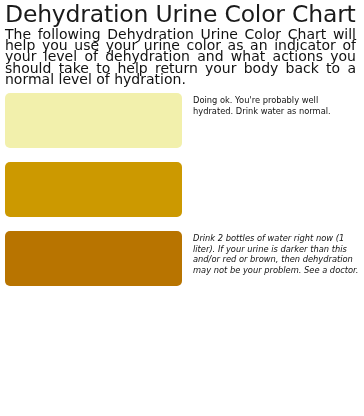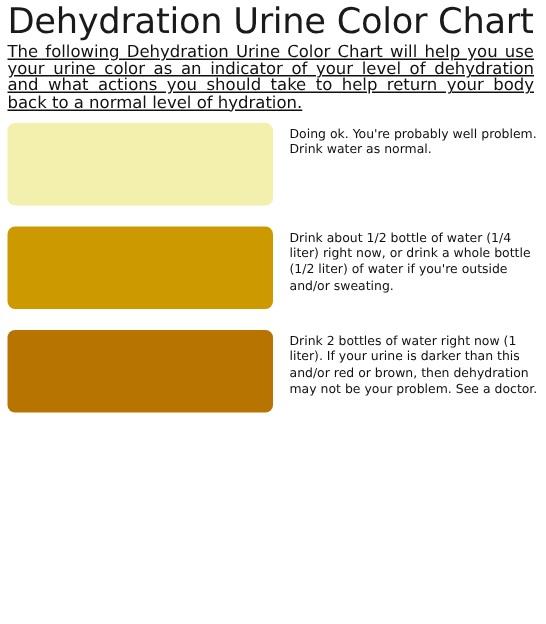--- a/index.html
+++ b/index.html
@@ -31,41 +31,41 @@
     line-height: 26px;
     font-weight: 400;
     letter-spacing: -0.2px;
     color: #1a1a1a;
     margin: 0;
     padding-top: 1px;
     white-space: nowrap;
   }
 
   .intro {
-    font-size: 11px;
+    font-size: 14px;
     line-height: 11.2px;
     color: #111111;
     margin: 2px 0 0 0;
     padding-right: 3px;
     text-align: justify;
-    text-decoration: underline;
   }
 
   .rows {
     margin-top: 8px;
   }
 
   .row {
     display: flex;
     align-items: flex-start;
     height: 55px;
     margin-bottom: 14px;
   }
   .row:last-child {
     margin-bottom: 0;
+    font-style: italic;
   }
 
   .swatch {
     width: 177px;
     height: 55px;
     border-radius: 5px;
     flex: 0 0 auto;
   }
 
   .advice {
@@ -84,28 +84,27 @@
 <div class="page">
 
   <h1 class="page-title">Dehydration Urine Color Chart</h1>
 
   <p class="intro">The following Dehydration Urine Color Chart will help you use your urine color as an indicator of your level of dehydration and what actions you should take to help return your body back to a normal level of hydration.</p>
 
   <div class="rows">
 
     <div class="row">
       <div class="swatch" style="background-color: rgb(242, 240, 172);"></div>
-      <div class="advice">Doing ok. You're probably well problem. Drink water as normal.</div>
+      <div class="advice">Doing ok. You're probably well hydrated. Drink water as normal.</div>
     </div>
 
 
 
     <div class="row">
       <div class="swatch" style="background-color: rgb(204, 153, 0);"></div>
-      <div class="advice">Drink about 1/2 bottle of water (1/4 liter) right now, or drink a whole bottle (1/2 liter) of water if you're outside and/or sweating.</div>
     </div>
 
     <div class="row">
       <div class="swatch" style="background-color: rgb(184, 116, 0);"></div>
       <div class="advice">Drink 2 bottles of water right now (1 liter). If your urine is darker than this and/or red or brown, then dehydration may not be your problem. See a doctor.</div>
     </div>
 
   </div>
 </div>
 

